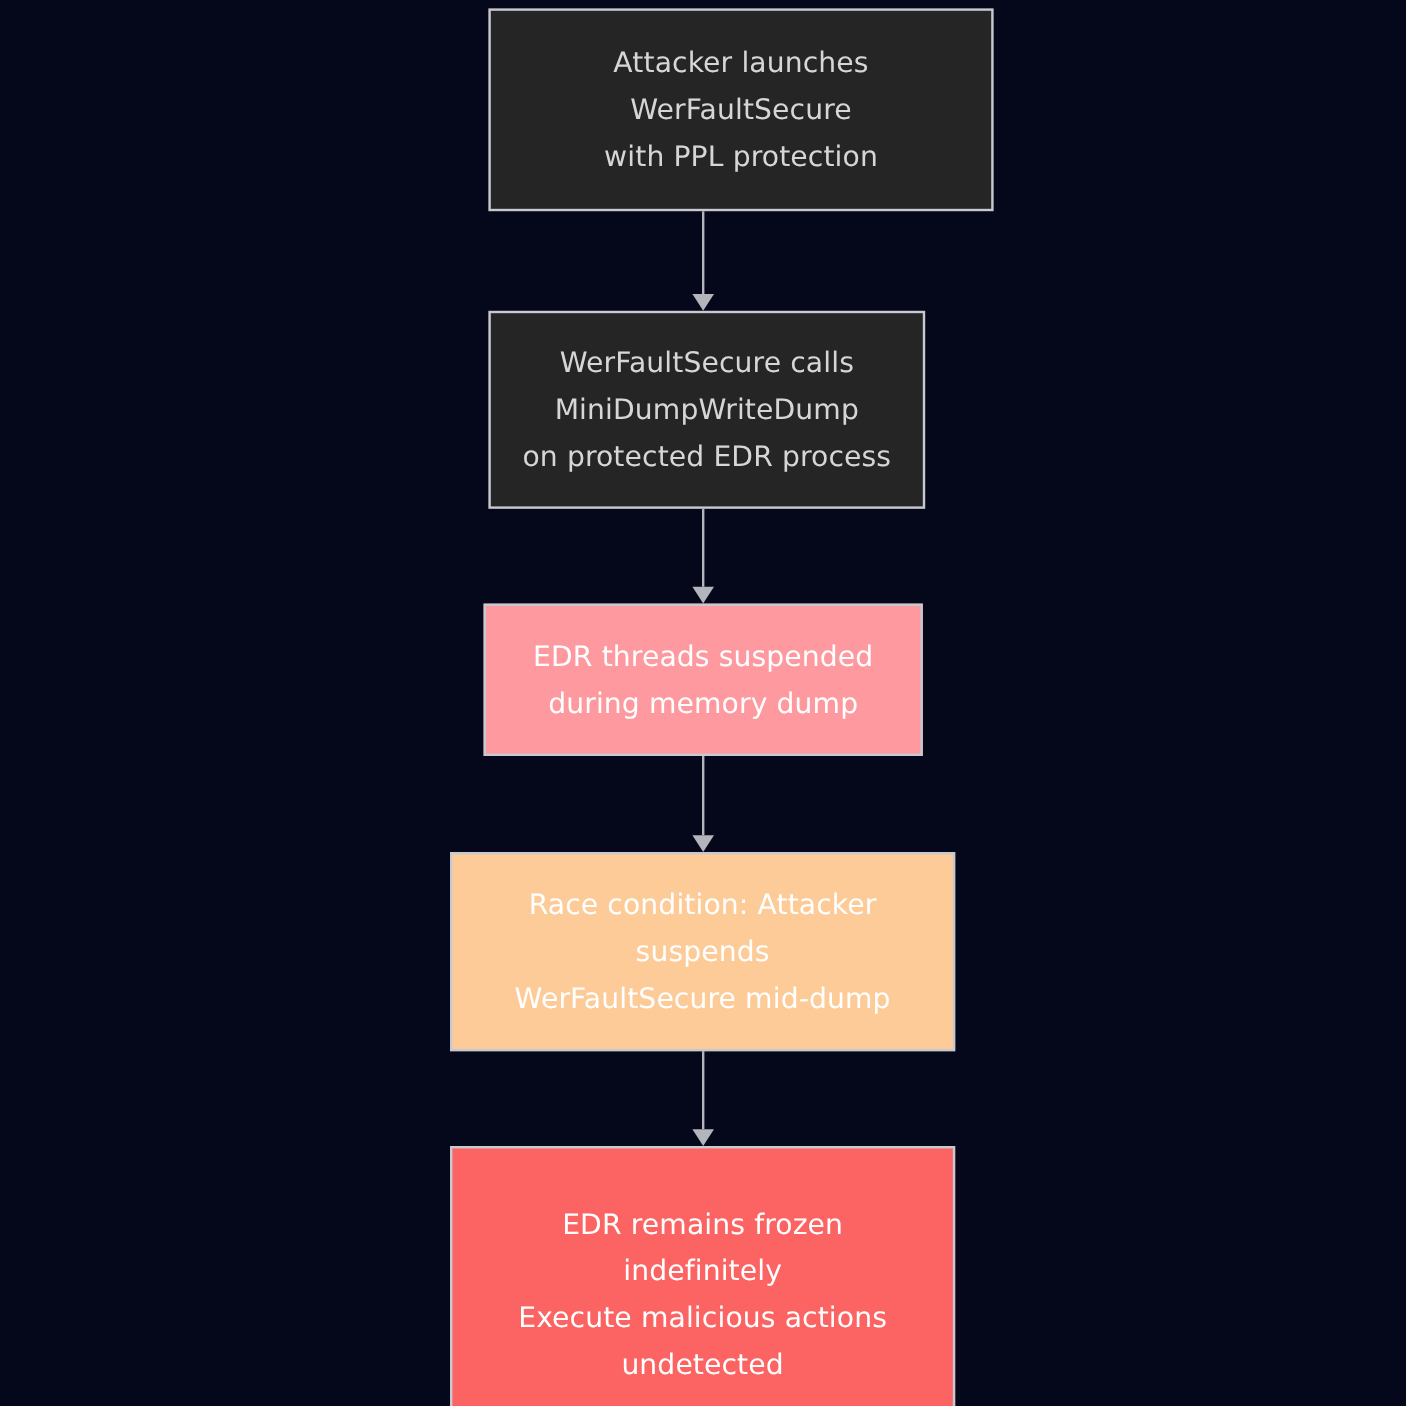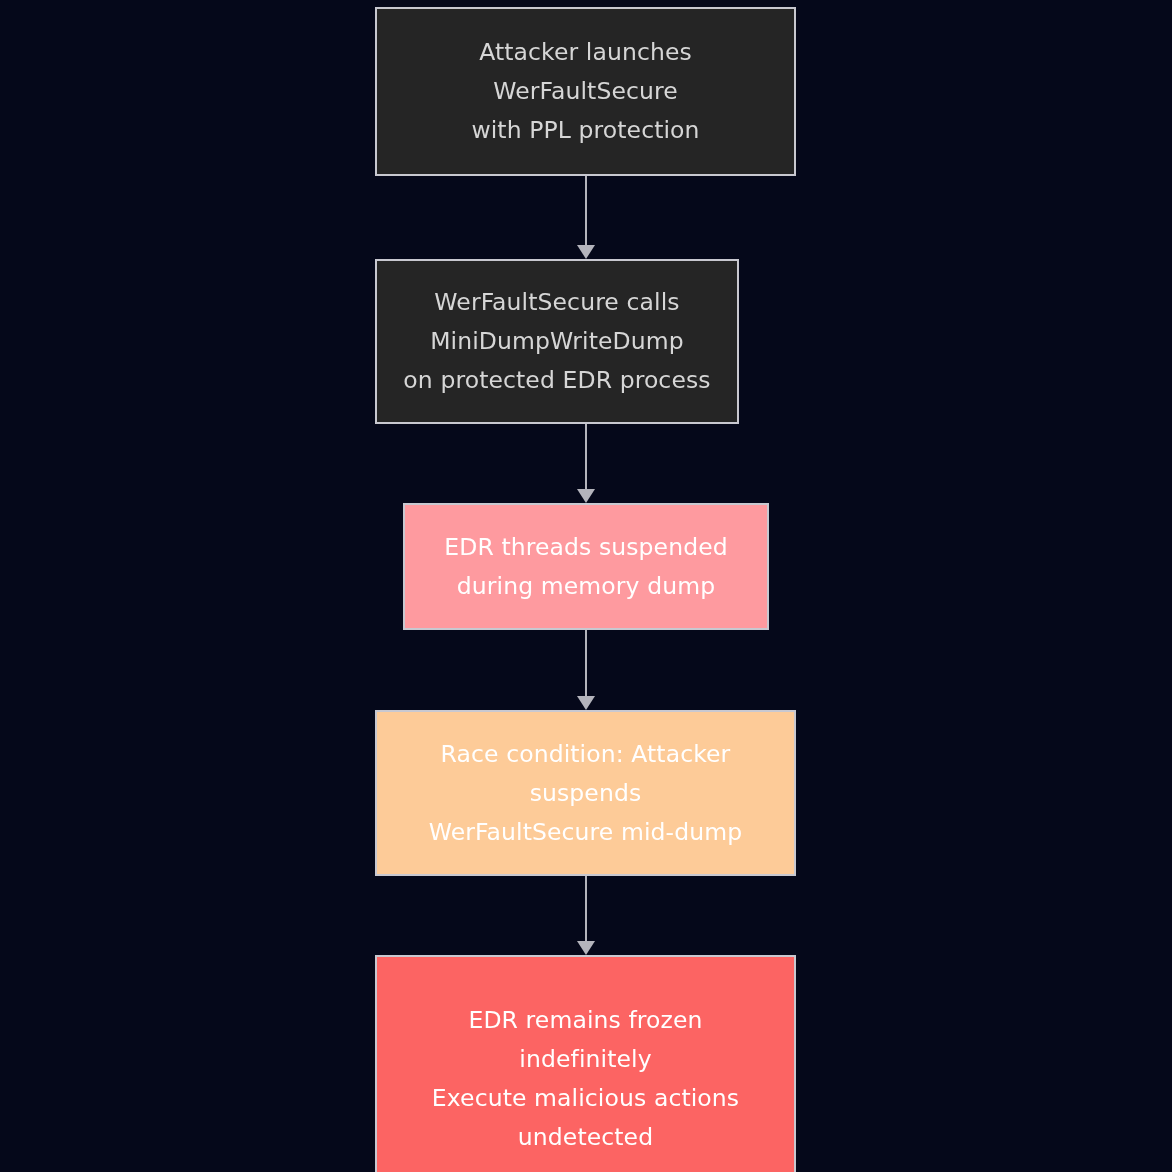--- a/index.html
+++ b/index.html
@@ -29,20 +29,21 @@
   }
   .node-label {
     font-size: 23.5px;
     line-height: 39px;
     letter-spacing: 0.1px;
     white-space: pre-line;
     padding: 0 10px;
   }
   .node.dark {
     background: #252525;
+    margin-left: 32px;
   }
   .node.dark .node-label {
     color: #d6d6d6;
   }
   .node.pink {
     background: #fe9a9f;
   }
   .node.orange {
     background: #fdcb98;
   }

